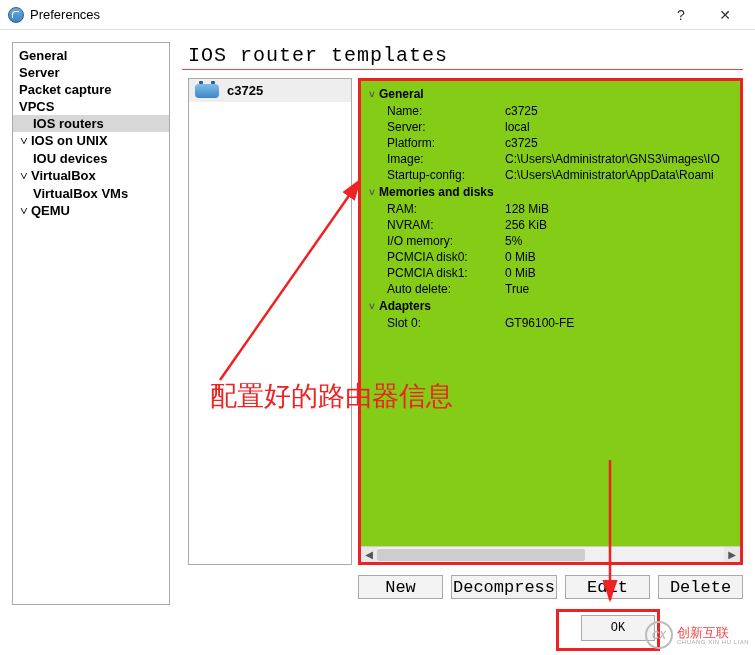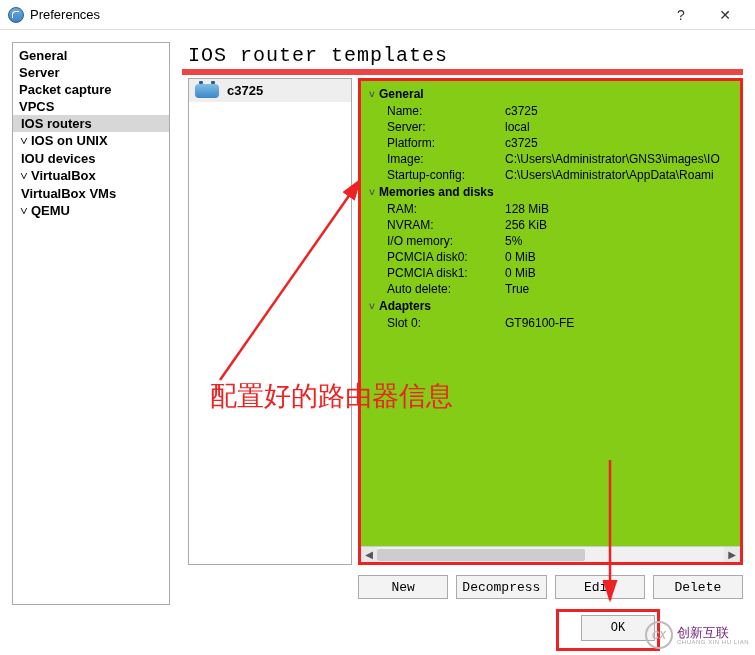--- a/index.html
+++ b/index.html
@@ -8,26 +8,26 @@
 .titlebar { height: 30px; border-bottom: 1px solid #ddd; display: flex; align-items: center; padding: 0 8px; font-size: 13px; background: #fff; }
 .titlebar .app-icon { width: 16px; height: 16px; margin-right: 6px; border-radius: 50%; background: linear-gradient(#6fa8dc,#3d85c6); border:1px solid #2a5d8f; position:relative; }
 .titlebar .app-icon::after{content:"";position:absolute;top:3px;left:3px;width:6px;height:6px;border:1px solid #fff;border-right:none;border-bottom:none;border-radius:50% 0 0 0;}
 .titlebar .title { flex: 1; }
 .titlebar .winbtn { width: 44px; height: 30px; display: flex; align-items: center; justify-content: center; font-size: 14px; color:#333; }
 
 .main { position: absolute; top: 30px; left: 0; right: 0; bottom: 0; padding: 12px; }
 
 .sidebar { position: absolute; top: 12px; left: 12px; width: 158px; bottom: 50px; border: 1px solid #aaa; background: #fff; padding: 4px 0; font-size: 13px; }
 .sidebar .item { padding: 1px 6px; cursor: default; font-weight: bold; }
-.sidebar .item.child { padding-left: 8px; font-weight: bold; }
+.sidebar .item.child { padding-left: 20px; font-weight: bold; }
 .sidebar .item.selected { background: #d7d7d7; }
 .sidebar .toggle { display:inline-block; width:10px; text-align:center; margin-right:2px; font-family: monospace; }
 
 .content { position: absolute; top: 12px; left: 182px; right: 12px; bottom: 50px; }
-.page-title { font-family: "Courier New", monospace; font-size: 20px; padding: 2px 6px; border-bottom: 6px solid #ef4444; margin-bottom: 6px; letter-spacing: 1px; }
+.page-title { font-family: "Courier New", monospace; font-size: 20px; padding: 2px 6px; border-bottom: 1px solid #ef4444; margin-bottom: 6px; letter-spacing: 1px; }
 
 .list-pane { position: absolute; top: 36px; left: 6px; width: 164px; bottom: 40px; border: 1px solid #aaa; background:#fff; }
 .list-item { display: flex; align-items: center; padding: 4px 6px; background: #eee; font-weight: bold; font-size: 13px; }
 .router-icon { width: 24px; height: 14px; background: linear-gradient(#7fbfe6,#3d85c6); border-radius: 4px; margin-right: 8px; position:relative; }
 .router-icon::before,.router-icon::after{content:"";position:absolute;width:4px;height:3px;background:#2a5d8f;top:-3px;border-radius:1px;}
 .router-icon::before{left:4px;} .router-icon::after{right:4px;}
 
 .detail-pane { position: absolute; top: 36px; left: 176px; right: 0; bottom: 40px; border: 3px solid #e22; background:#84cc16; font-size: 12px; overflow:hidden; }
 .detail-inner { padding: 4px 8px; }
 .section-head { font-weight: bold; padding: 2px 0; }
@@ -35,21 +35,21 @@
 .kv { display: flex; padding: 1px 0 1px 18px; }
 .kv .k { width: 118px; }
 .kv .v { flex: 1; white-space: nowrap; overflow: hidden; }
 
 .scroll-h { position:absolute; bottom:0; left:0; right:0; height:16px; background:#f0f0f0; border-top:1px solid #ccc; display:flex; }
 .scroll-h .arr { width:16px; text-align:center; font-size:10px; color:#555; line-height:16px; background:#e8e8e8; }
 .scroll-h .track { flex:1; position:relative; }
 .scroll-h .thumb { position:absolute; left:0; top:2px; height:12px; width:60%; background:#cdcdcd; border-radius:2px; }
 
 .action-row { position: absolute; bottom: 6px; left: 176px; right: 0; display: flex; gap: 8px; font-family: "Courier New", monospace; }
-.action-row button { flex:1; height: 24px; font-family: "Courier New", monospace; font-size: 13px; background:#f3f3f3; border:1px solid #aaa; padding:1px; }
+.action-row button { flex:1; height: 24px; font-family: "Courier New", monospace; font-size: 17px; background:#f3f3f3; border:1px solid #aaa; padding:1px; }
 
 .footer { position: absolute; bottom: 10px; left: 0; right: 0; height: 34px; display:flex; align-items:center; justify-content:flex-end; padding: 0 100px 0 0; }
 .footer button { width: 74px; height: 26px; font-family: "Courier New", monospace; font-size: 12px; margin-left:10px; background:#f3f3f3; border:1px solid #aaa; }
 .ok-frame { position:absolute; right:95px; bottom:4px; width:104px; height:42px; border:3px solid #e22; pointer-events:none; }
 
 .annotation { position:absolute; color:#e22; font-size:27px; font-family: "SimSun","宋体",serif; pointer-events:none; }
 .arrow-svg { position:absolute; pointer-events:none; }
 
 .watermark { position:absolute; right:6px; bottom:6px; font-size:10px; color:#999; display:flex; align-items:center; gap:4px; }
 .watermark .wm-icon{width:28px;height:28px;border:2px solid #bbb;border-radius:50%;display:flex;align-items:center;justify-content:center;font-weight:bold;color:#bbb;font-size:10px;font-style:italic;}
@@ -184,18 +184,18 @@
         <marker id="ah2" markerWidth="10" markerHeight="10" refX="8" refY="3" orient="auto">
           <path d="M0,0 L0,6 L9,3 z" fill="#e22"></path>
         </marker>
       </defs>
     <line x1="50" y1="10" x2="50" y2="150" stroke="#e22" stroke-width="2.5" marker-end="url(#ah2)"></line>
   </svg>
 
   <div class="watermark">
     <span class="wm-icon">CX</span>
     <span class="wm-text">
-      <span style="font-size:13px;color:#701a75;">创新互联</span>
+      <span style="font-size:13px;color:#ef4444;">创新互联</span>
       <span style="font-size:6px;color:#aaa;letter-spacing:0.5px;">CHUANG XIN HU LIAN</span>
     </span>
   </div>
 
 </div>
 
 </body></html>

